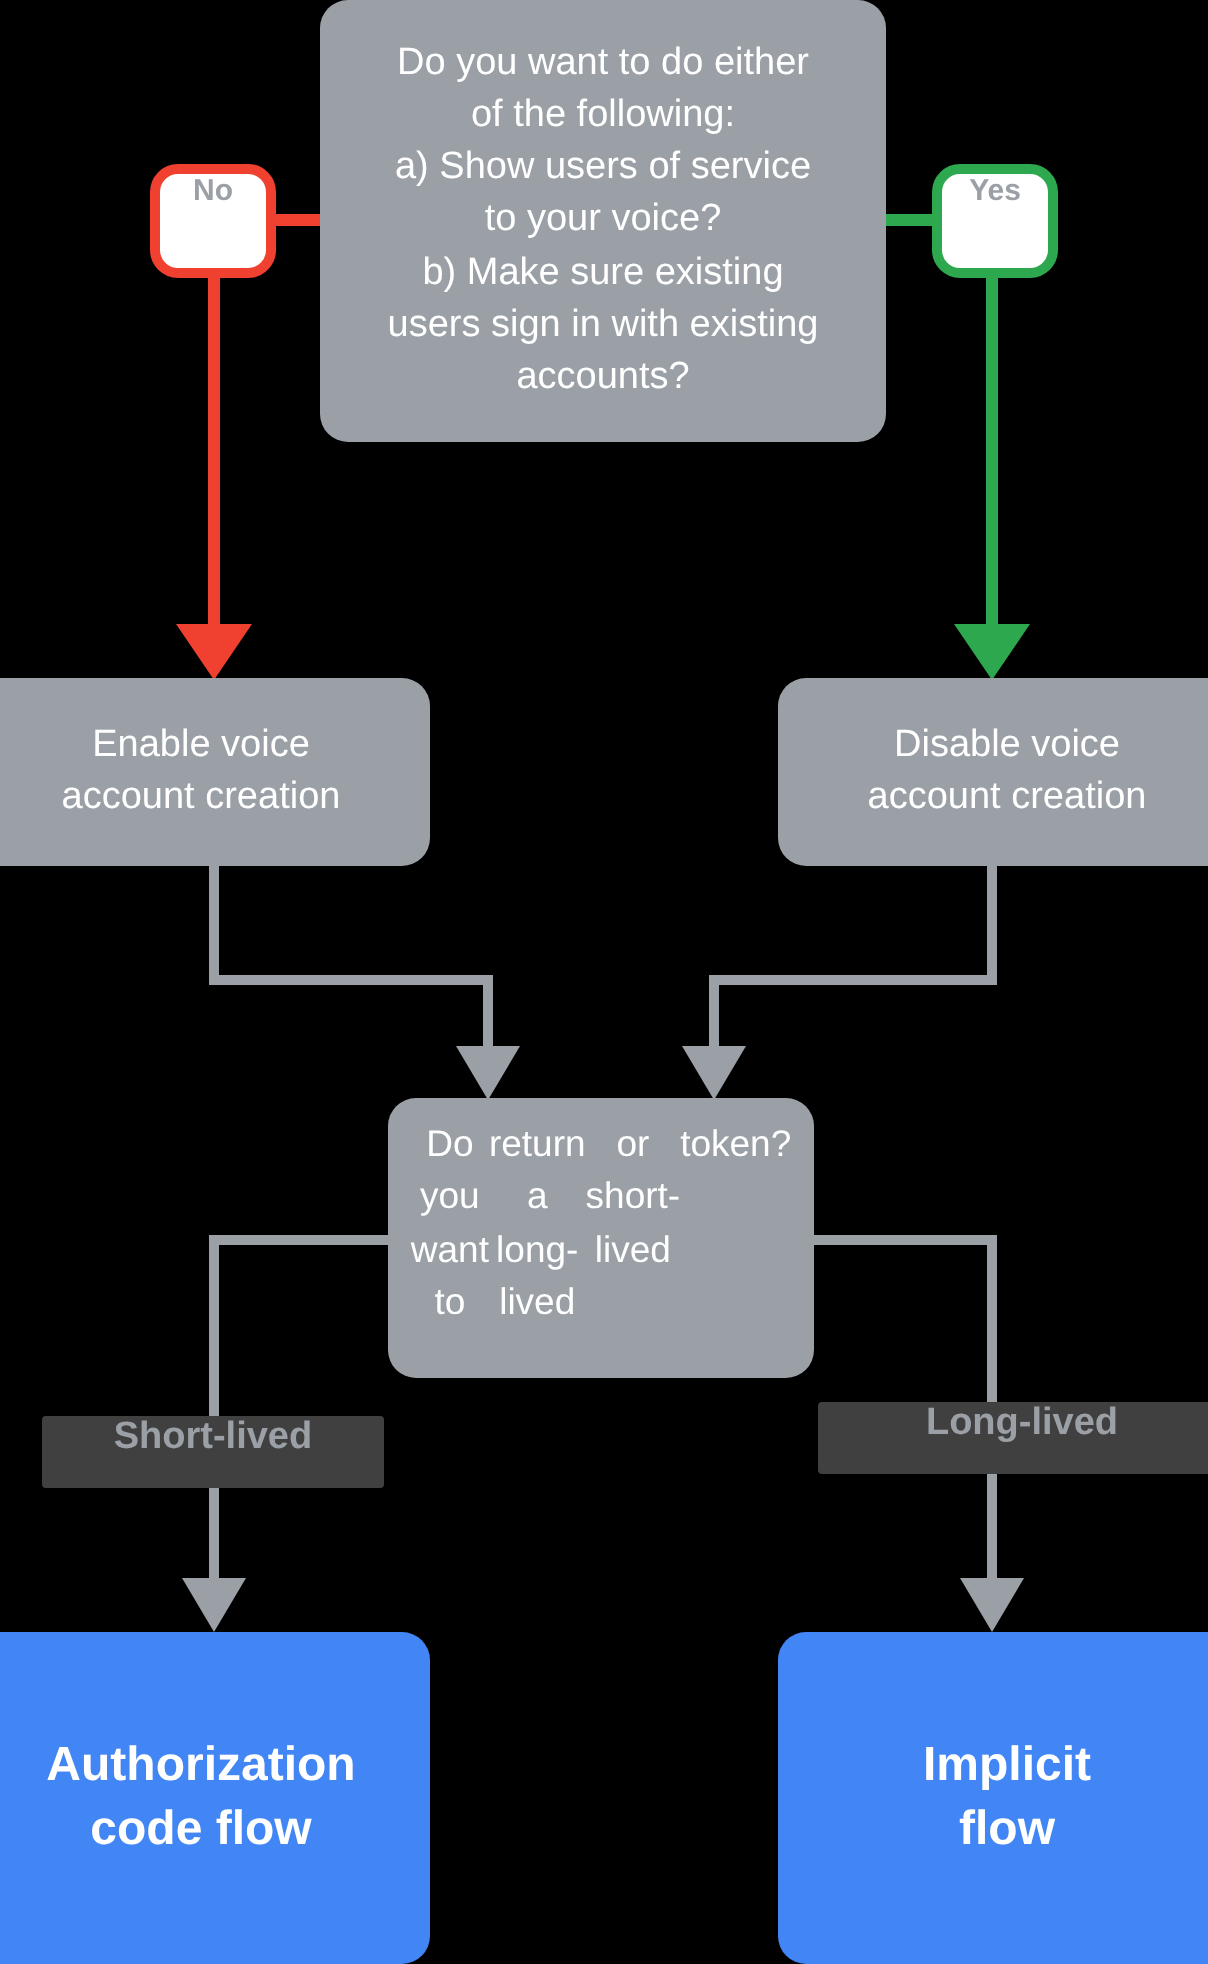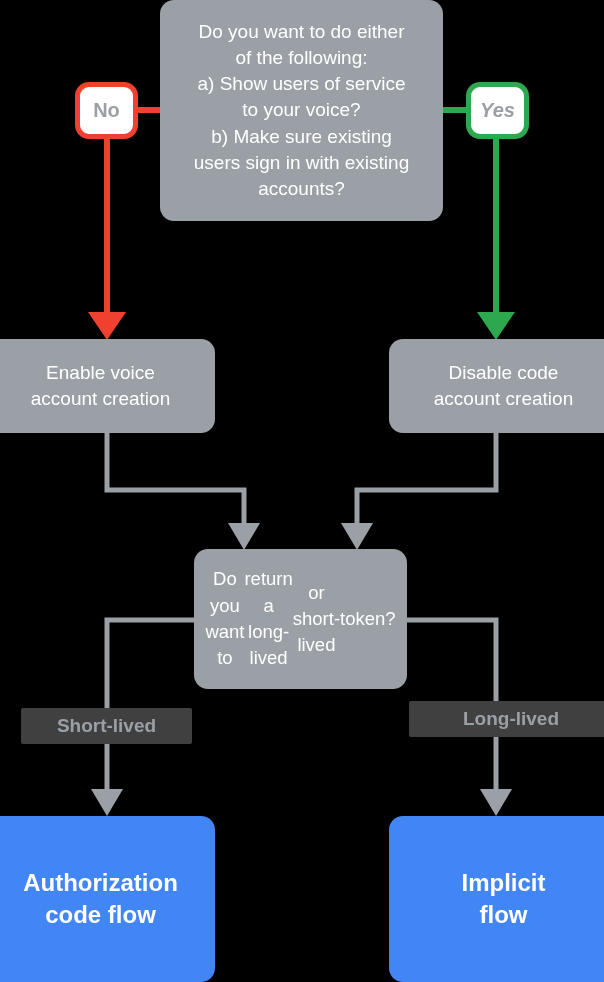--- a/index.html
+++ b/index.html
@@ -23,21 +23,20 @@
     left: 0;
     top: 0;
     width: 604px;
     height: 982px;
     pointer-events: none;
   }
   .node {
     position: absolute;
     box-sizing: border-box;
     display: flex;
-    align-items: center;
     justify-content: center;
     text-align: center;
   }
 
   
   .box-gray {
     background: #9aa0a6;
     border-radius: 14px;
     color: #ffffff;
     font-size: 19px;
@@ -59,27 +58,27 @@
     font-weight: bold;
     line-height: 1.32;
     padding: 10px 14px;
     z-index: 3;
   }
 
   
   .badge {
     background: #ffffff;
     border-radius: 14px;
-    font-size: 20px;
+    font-size: 15px;
     font-weight: bold;
     color: #9aa0a6;
     z-index: 6;
   }
   .badge.no  { border: 5px solid #f04030; }
-  .badge.yes { border: 5px solid #2ea84f; font-style: italic; }
+  .badge.yes { border: 5px solid #2ea84f; }
 
   
   .chip {
     background: #404040;
     color: #9aa0a6;
     font-size: 19px;
     font-weight: bold;
     border-radius: 2px;
     z-index: 5;
   }
@@ -149,21 +148,21 @@
   <div class="node badge yes" style="left:466px; top:82px; width:63px; height:57px;">
     <span>Yes</span>
   </div>
 
   <div class="node box-gray" style="left:-14px; top:339px; width:229px; height:94px; flex-direction:column;">
     <span class="txt">Enable voice</span>
     <span class="txt">account creation</span>
   </div>
 
   <div class="node box-gray" style="left:389px; top:339px; width:229px; height:94px; flex-direction:column;">
-    <span class="txt">Disable code</span>
+    <span class="txt">Disable voice</span>
     <span class="txt">account creation</span>
   </div>
 
   <div class="node box-gray small" style="left:194px; top:549px; width:213px; height:140px; ">
     <span class="txt">Do you want to</span>
     <span class="txt">return a long-lived</span>
     <span class="txt">or short-lived</span>
     <span class="txt">token?</span>
   </div>
 

